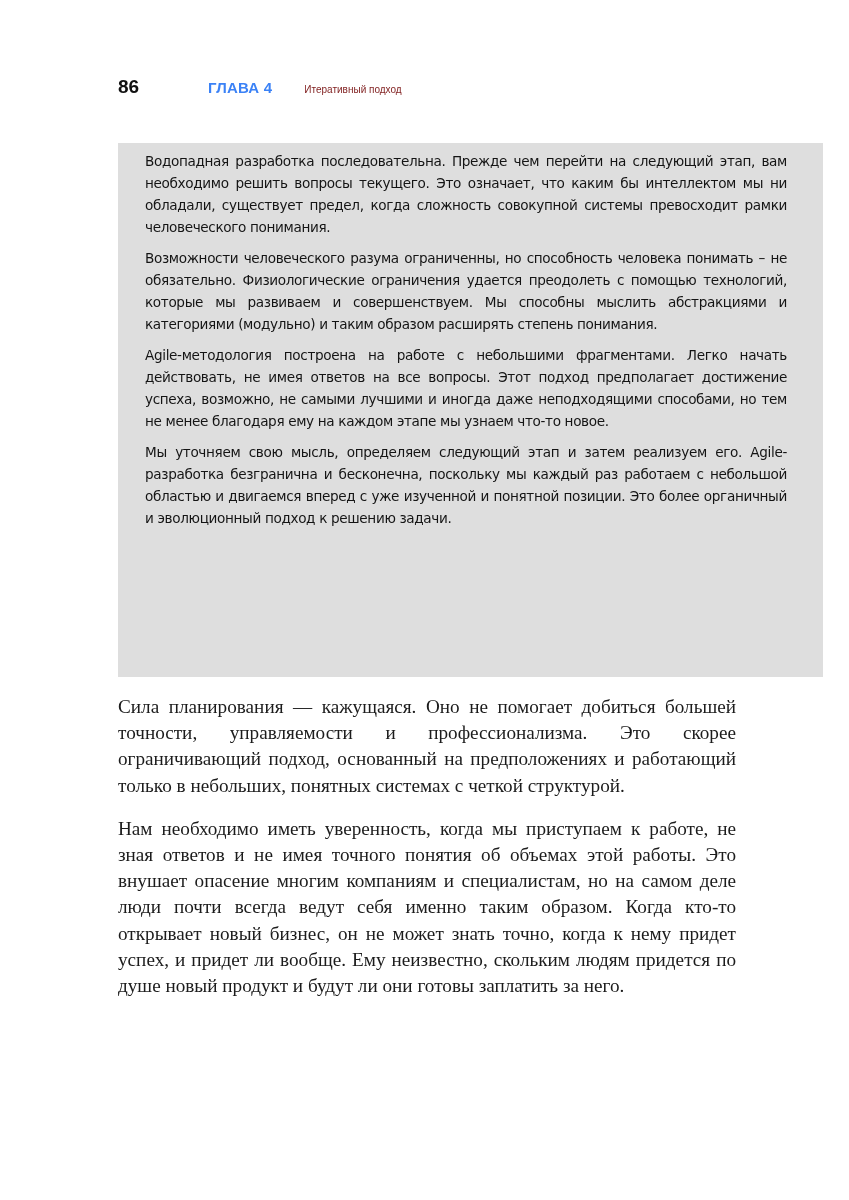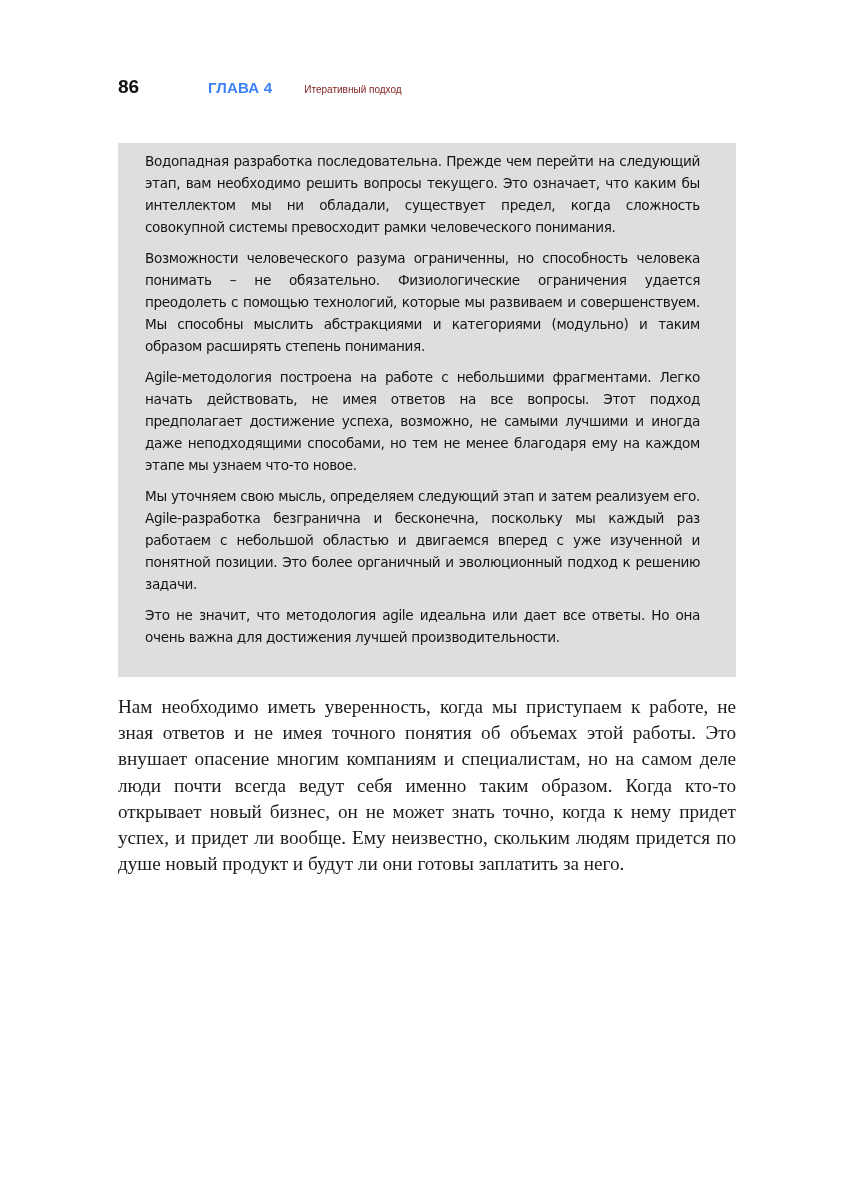--- a/index.html
+++ b/index.html
@@ -37,21 +37,21 @@
     letter-spacing: 0.2px;
   }
   .chapter-title {
     font-size: 10px;
     color: #7f1d1d;
   }
   .sidebar-box {
     position: absolute;
     left: 118px;
     top: 143px;
-    width: 618px;
+    width: 705px;
     height: 534px;
     background: #dedede;
     box-sizing: border-box;
     padding: 7px 36px 0 27px;
     font-family: "DejaVu Sans", "Liberation Sans", sans-serif;
     font-size: 13.6px;
     line-height: 22px;
     color: #141414;
     letter-spacing: -0.35px;
   }
@@ -86,18 +86,18 @@
   <span class="page-number">86</span>
   <span class="chapter-label">ГЛАВА 4</span>
   <span class="chapter-title">Итеративный подход</span>
 </header>
 
 <aside class="sidebar-box">
   <p>Водопадная разработка последовательна. Прежде чем перейти на следующий этап, вам необходимо решить вопросы текущего. Это означает, что каким бы интеллектом мы ни обладали, существует предел, когда сложность совокупной системы превосходит рамки человеческого понимания.</p>
   <p>Возможности человеческого разума ограниченны, но способность человека понимать – не обязательно. Физиологические ограничения удается преодолеть с помощью технологий, которые мы развиваем и совершенствуем. Мы способны мыслить абстракциями и категориями (модульно) и таким образом расширять степень понимания.</p>
   <p>Agile-методология построена на работе с небольшими фрагментами. Легко начать действовать, не имея ответов на все вопросы. Этот подход предполагает достижение успеха, возможно, не самыми лучшими и иногда даже неподходящими способами, но тем не менее благодаря ему на каждом этапе мы узнаем что-то новое.</p>
   <p>Мы уточняем свою мысль, определяем следующий этап и затем реализуем его. Agile-разработка безгранична и бесконечна, поскольку мы каждый раз работаем с небольшой областью и двигаемся вперед с уже изученной и понятной позиции. Это более органичный и эволюционный подход к решению задачи.</p>
-  <p>Это не значит, что методология agile идеальна или дает все ответы. Но она очень важна для достижения лучшей производительности.</p>
 </aside>
 
 <main class="body-text">
+  <p>Сила планирования — кажущаяся. Оно не помогает добиться большей точности, управляемости и профессионализма. Это скорее ограничивающий подход, основанный на предположениях и работающий только в небольших, понятных системах с четкой структурой.</p>
   <p>Нам необходимо иметь уверенность, когда мы приступаем к работе, не зная ответов и не имея точного понятия об объемах этой работы. Это внушает опасение многим компаниям и специалистам, но на самом деле люди почти всегда ведут себя именно таким образом. Когда кто-то открывает новый бизнес, он не может знать точно, когда к нему придет успех, и придет ли вообще. Ему неизвестно, скольким людям придется по душе новый продукт и будут ли они готовы заплатить за него.</p>
 </main>
 
 </body></html>

